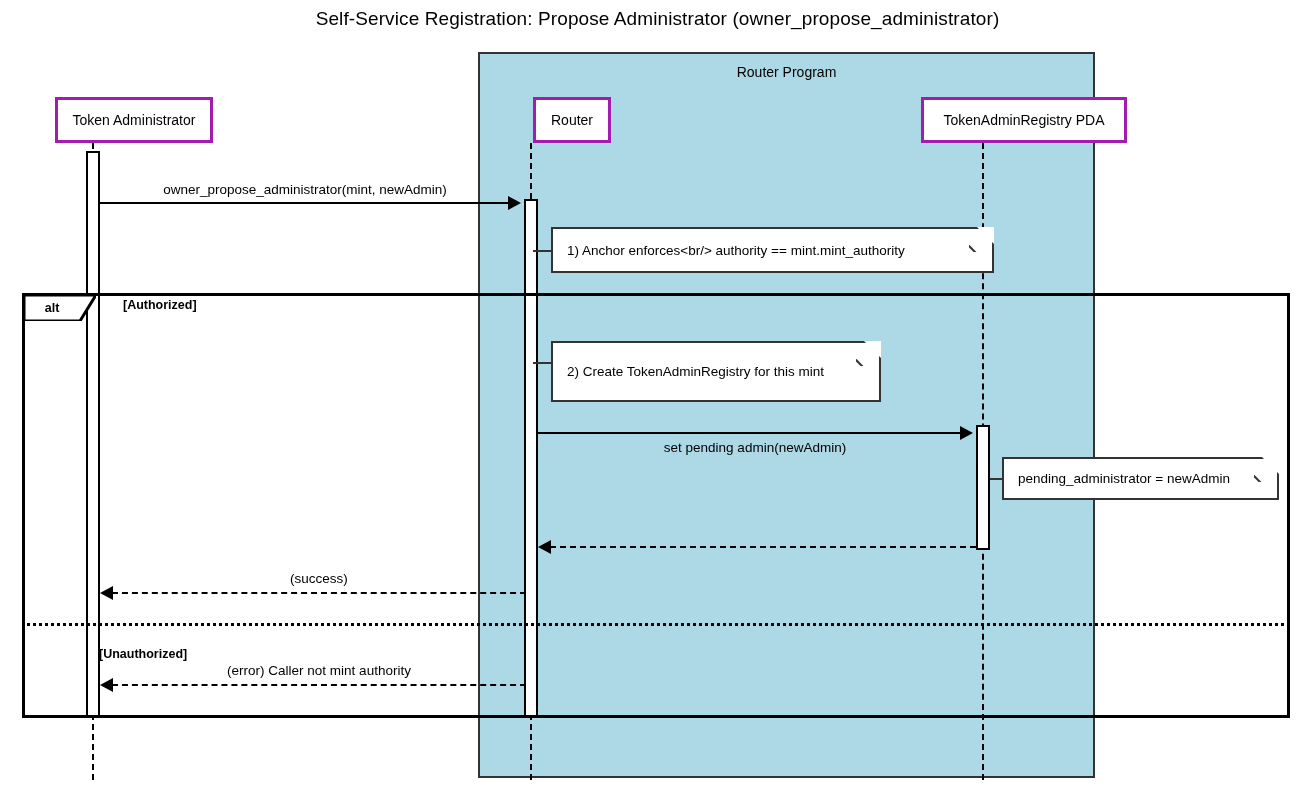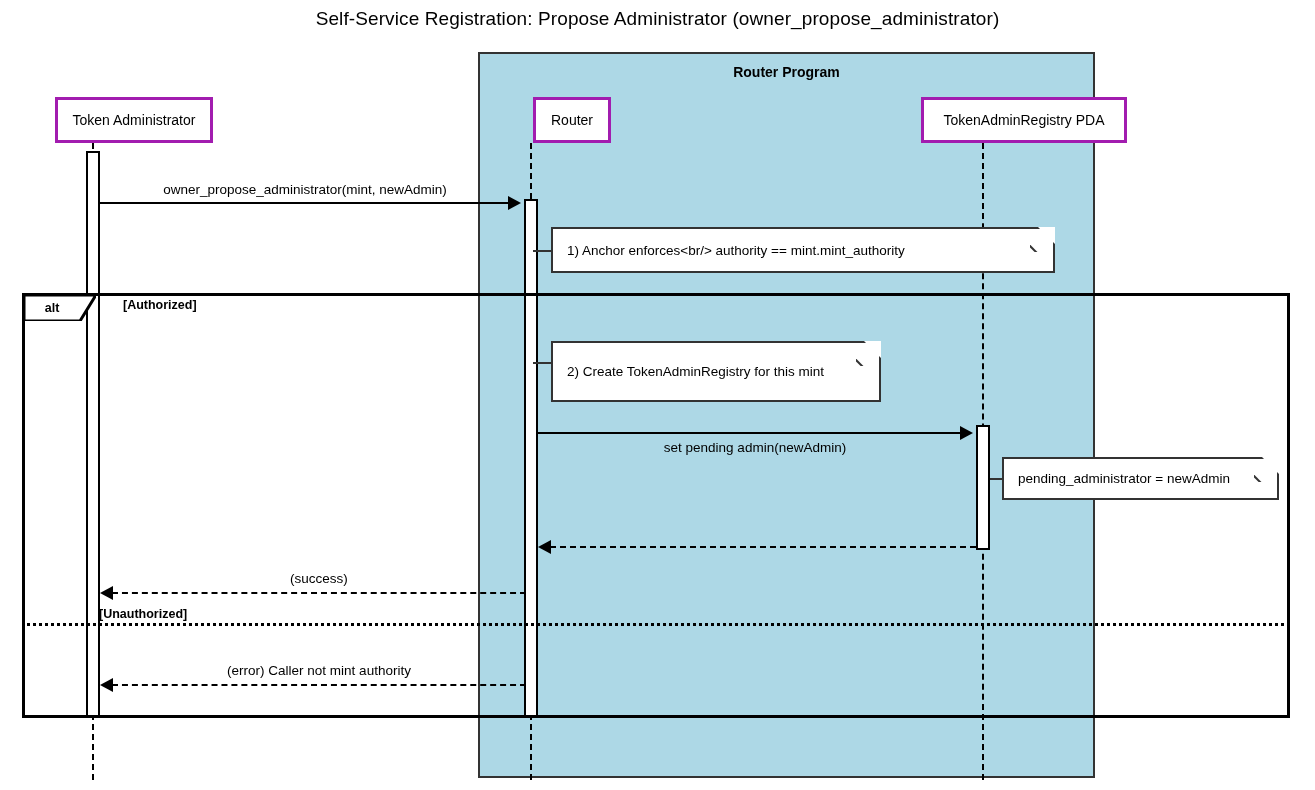--- a/index.html
+++ b/index.html
@@ -42,21 +42,21 @@
     border: 2px solid #333333;
     box-sizing: border-box;
   }
   .group-label {
     position: absolute;
     left: 478px;
     top: 64px;
     width: 617px;
     text-align: center;
     font-size: 14px;
-    font-weight: bold;
+    font-weight: normal;
     color: #000;
   }
   
   .participant {
     position: absolute;
     box-sizing: border-box;
     background: #ffffff;
     border: 3px solid #a21caf;
     display: flex;
     align-items: center;
@@ -211,21 +211,21 @@
 
   <div class="participant" style="left:880px; top:97px; width:206px; height:46px;">
     <span>TokenAdminRegistry PDA</span>
   </div>
 
   <div class="msg-label" style="left:100px; top:182px; width:410px;">owner_propose_administrator(mint, newAdmin)</div>
   <div class="msg-line" style="left:100px; top:202px; width:410px;"></div>
   <div class="arrow-right" style="left:508px; top:196px;"></div>
 
   <div class="note-connector" style="left:533px; top:250px; width:19px;"></div>
-  <div class="note" style="left:551px; top:227px; width:504px; height:46px;">
+  <div class="note" style="left:551px; top:227px; width:443px; height:46px;">
     <span>1) Anchor enforces&lt;br/&gt; authority == mint.mint_authority</span>
     <span class="note-fold"></span>
     <span class="note-fold-edge"></span>
   </div>
 
   <div class="fragment" style="left:22px; top:293px; width:1268px; height:425px;"></div>
 
   <div style="position:absolute; left:24px; top:295px; width:72px; height:26px;">
     <svg width="72" height="26" viewBox="0 0 72 26" style="display:block;">
       <path d="M0,0 L72,0 L56,26 L0,26 Z" fill="#ffffff" stroke="#000000" stroke-width="3"></path>
@@ -257,19 +257,19 @@
 
   <div class="msg-line dashed" style="left:550px; top:546px; width:426px;"></div>
   <div class="arrow-left" style="left:538px; top:540px;"></div>
 
   <div class="msg-label" style="left:112px; top:571px; width:414px;">(success)</div>
   <div class="msg-line dashed" style="left:112px; top:592px; width:414px;"></div>
   <div class="arrow-left" style="left:100px; top:586px;"></div>
 
   <div class="fragment-divider" style="left:22px; top:623px; width:1268px;"></div>
 
-  <div class="fragment-guard" style="left:99px; top:607px;text-align:right;">[Unauthorized]</div>
+  <div class="fragment-guard" style="left:99px; top:647px;text-align:right;">[Unauthorized]</div>
 
   <div class="msg-label" style="left:112px; top:663px; width:414px;">(error) Caller not mint authority</div>
   <div class="msg-line dashed" style="left:112px; top:684px; width:414px;"></div>
   <div class="arrow-left" style="left:100px; top:678px;"></div>
 
 </div>
 
 </body></html>

